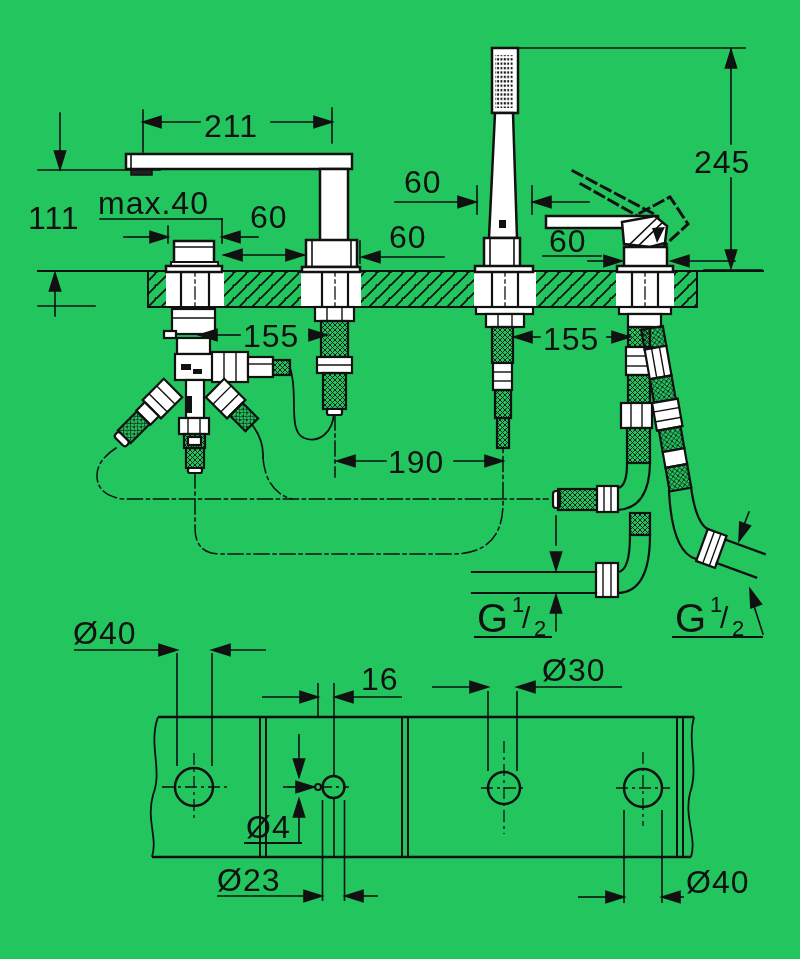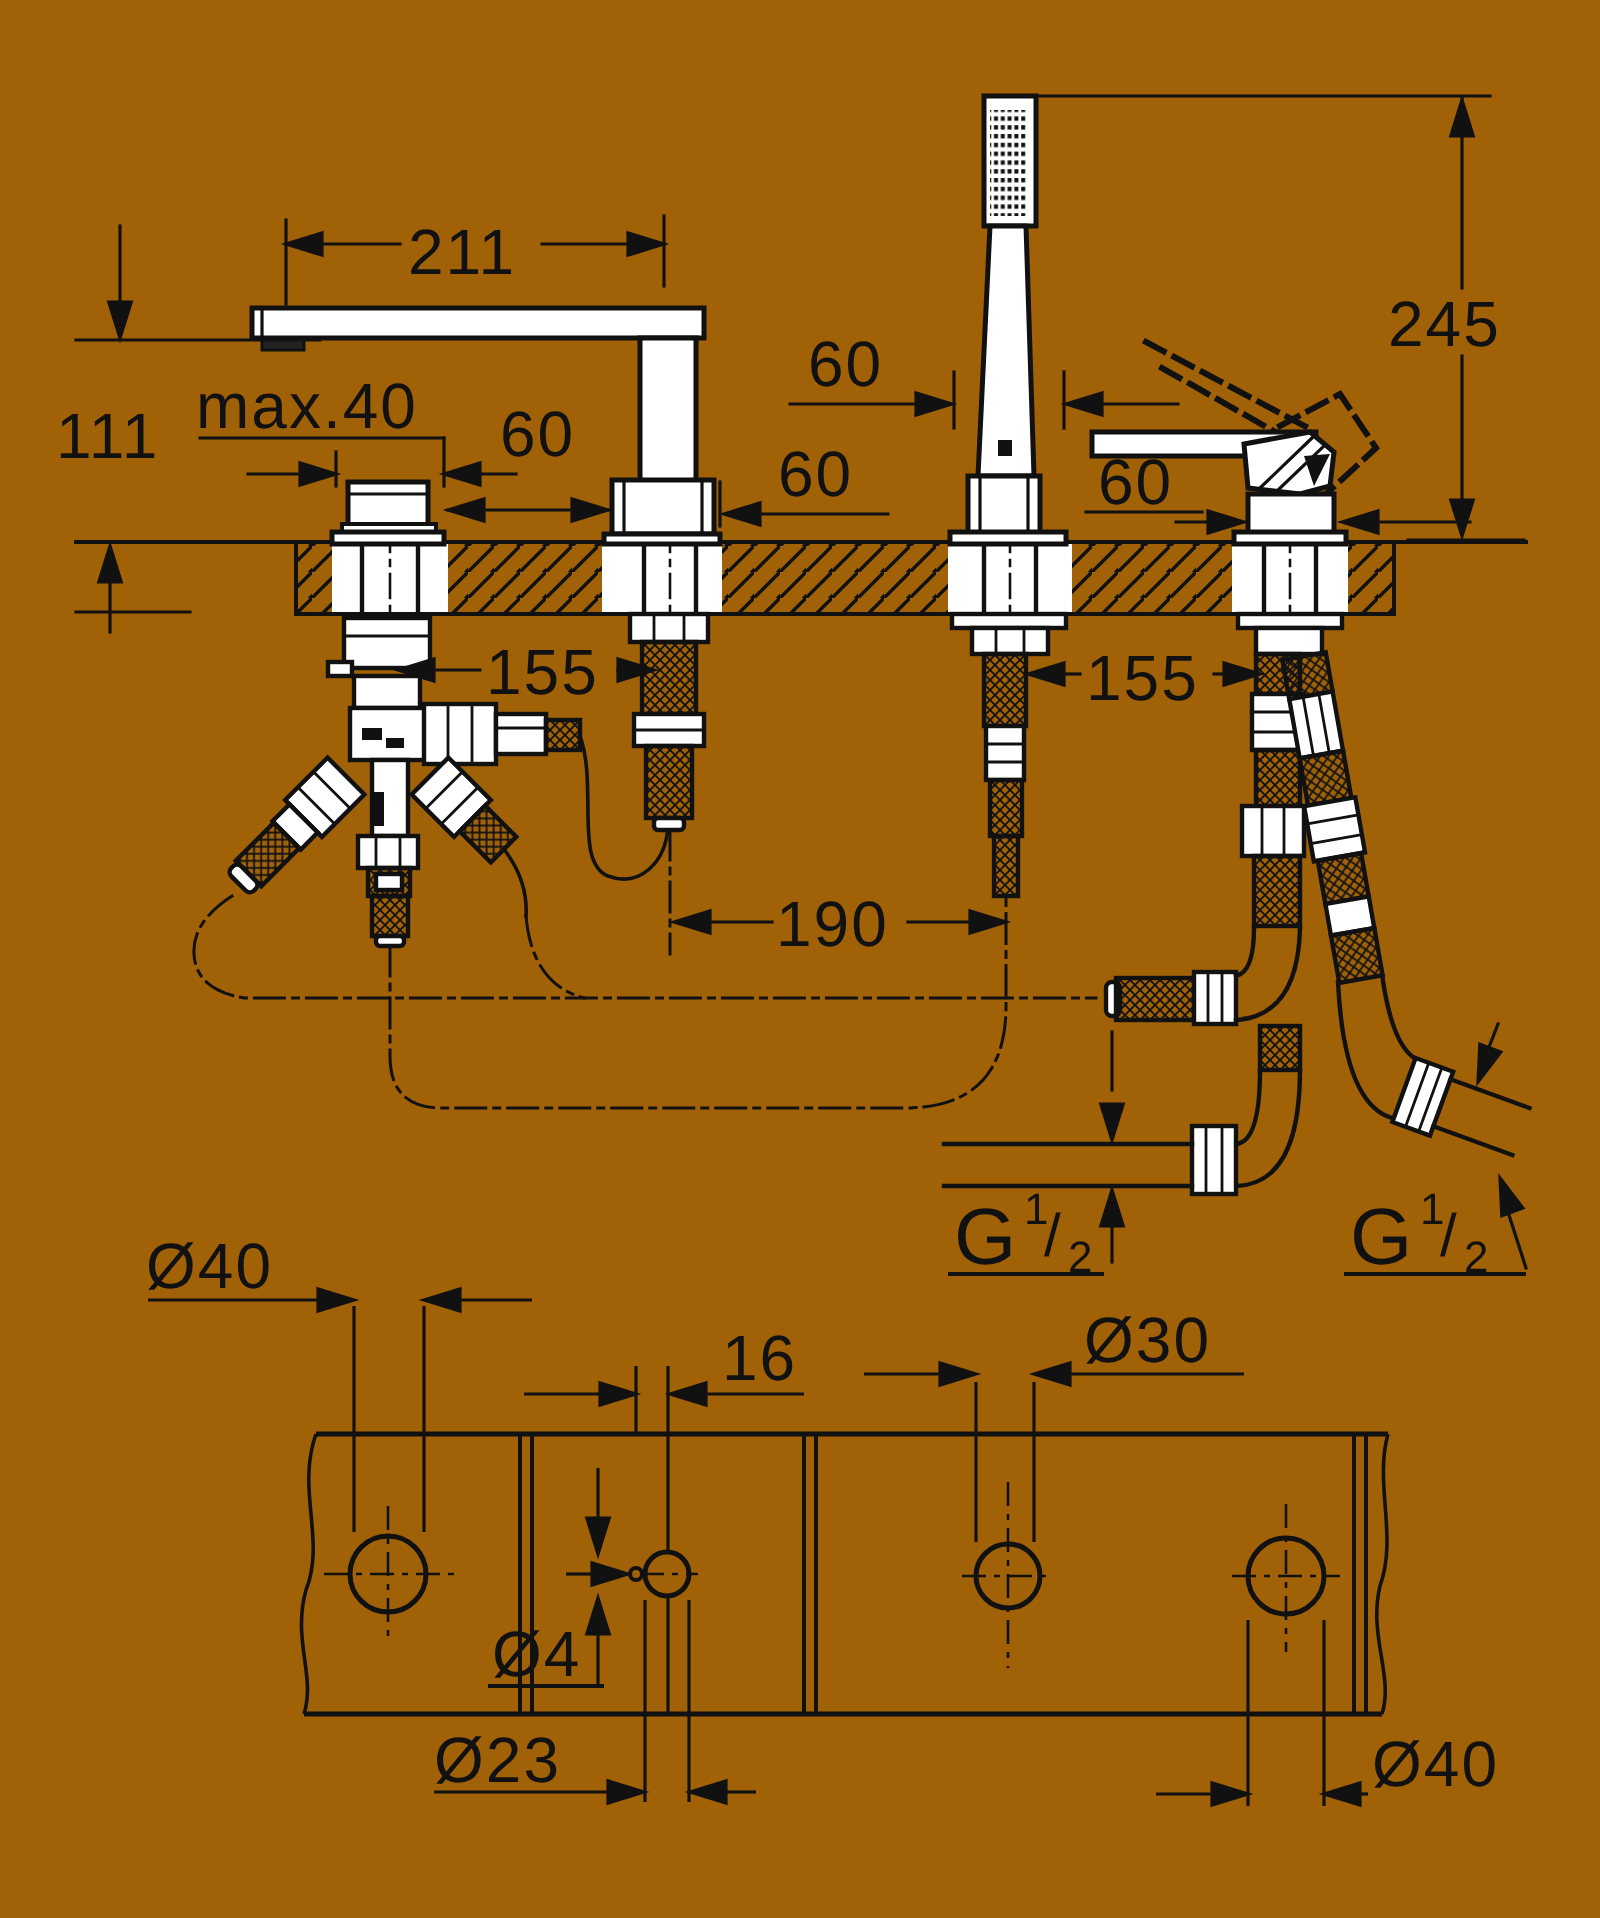--- a/index.html
+++ b/index.html
@@ -1,17 +1,17 @@
 <!DOCTYPE html>
 <html><head>
 <meta charset="utf-8">
 <style>
   html,body{margin:0;padding:0;background:#fff;}
   body{width:800px;height:959px;font-family:"Liberation Sans",sans-serif;}
-  #stage{width:800px;height:959px;background:#a16207;position:relative;}
+  #stage{width:800px;height:959px;background:#22c55e;position:relative;}
   svg{display:block;}
   text{fill:#111;font-family:"Liberation Sans",sans-serif;}
   .dim{font-size:32px;letter-spacing:1px;}
   .g-big{font-size:40px;}
   .g-small{font-size:22px;}
   .g-slash{font-size:30px;}
 </style>
 </head>
 <body>
 

